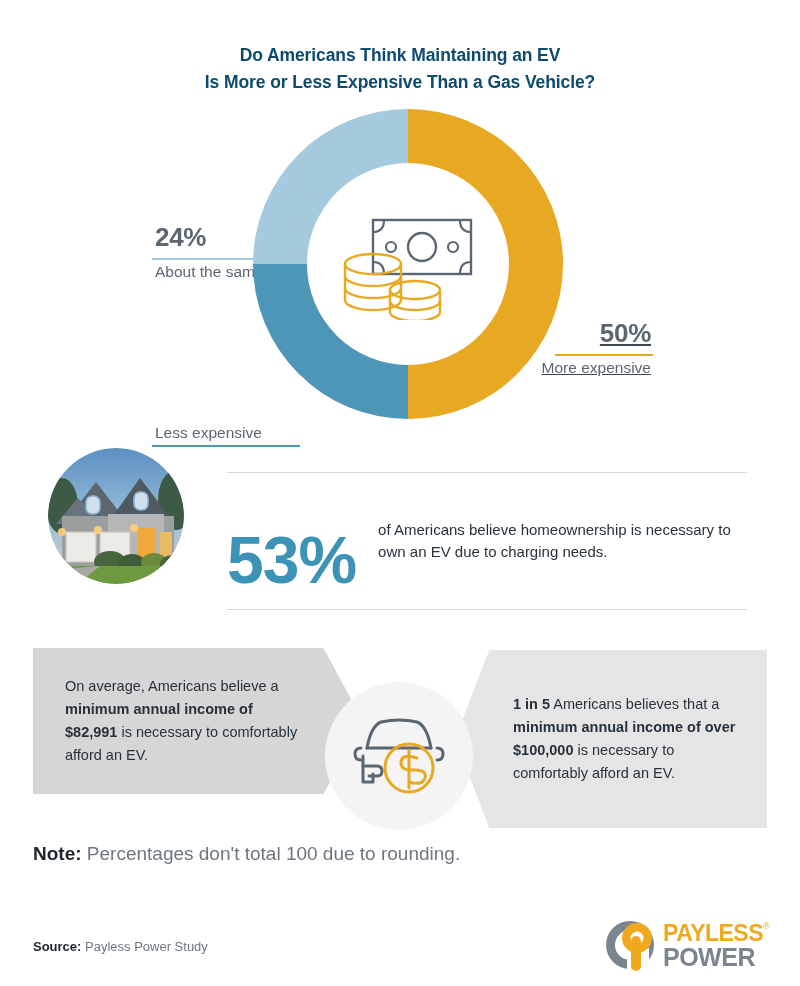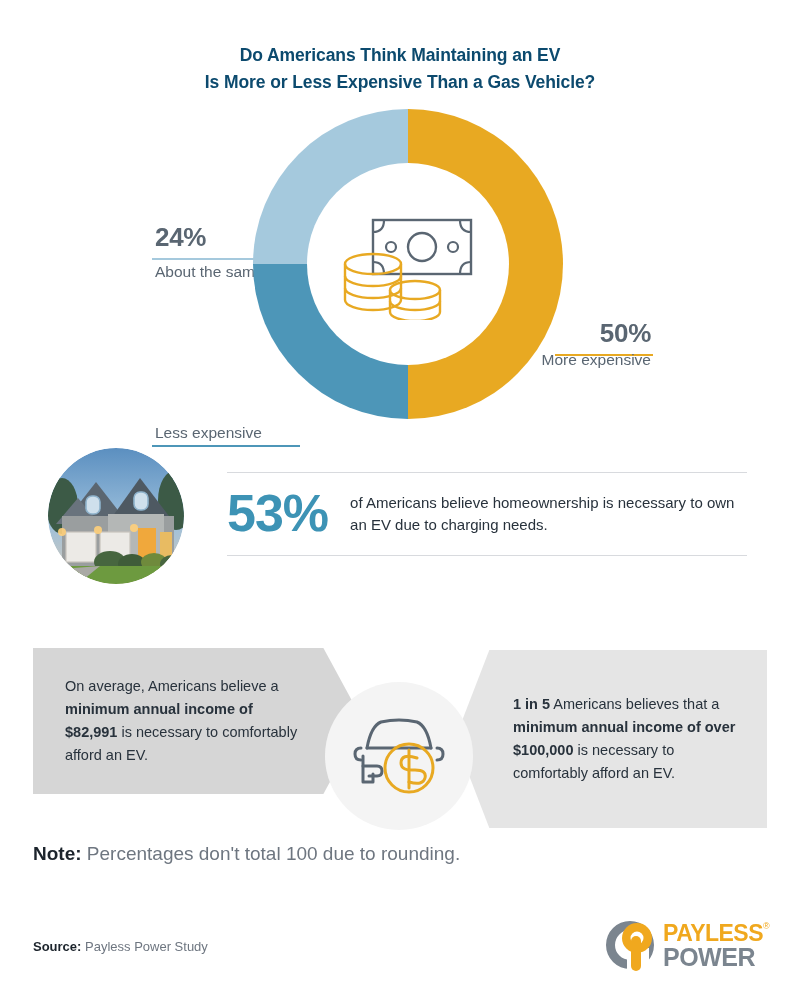--- a/index.html
+++ b/index.html
@@ -89,23 +89,23 @@
     letter-spacing: -0.3px;
   }
   .lbl .desc {
     font-size: 15.5px;
     color: #5a6672;
     line-height: 1.28;
     margin-top: 10px;
   }
   .lbl-24 { left: 155px; top: 120px; width: 170px; text-align: left; }
   .lbl-25 { left: 155px; top: 307px; width: 170px; text-align: left; }
-  .lbl-50 { left: 493px; top: 216px; width: 158px; text-align: right; }
+  .lbl-50 { left: 493px; top: 216px; width: 158px; text-align: right; text-decoration: underline; }
   .lbl-24 .desc, .lbl-25 .desc { margin-top: 12px; }
-  .lbl-50 .desc { margin-top: 4px; }
+  .lbl-50 .desc { margin-top: 12px; }
 
   
   .stat-section {
     position: absolute;
     top: 448px;
     left: 0;
     width: 800px;
     height: 150px;
   }
   .house-photo {
@@ -127,26 +127,27 @@
     height: 1px;
     background: #d8dade;
     width: 520px;
   }
   .stat-row {
     display: flex;
     align-items: center;
     padding: 14px 0 16px 0;
   }
   .stat-num {
-    font-size: 52px;
+    font-size: 66px;
     font-weight: bold;
     color: #3d93b5;
     line-height: 1;
     letter-spacing: -1px;
     white-space: nowrap;
+    margin-top: 40px;
   }
   .stat-text {
     font-size: 15px;
     color: #28323c;
     line-height: 1.45;
     margin-left: 22px;
     padding-top: 2px;
   }
 
   

